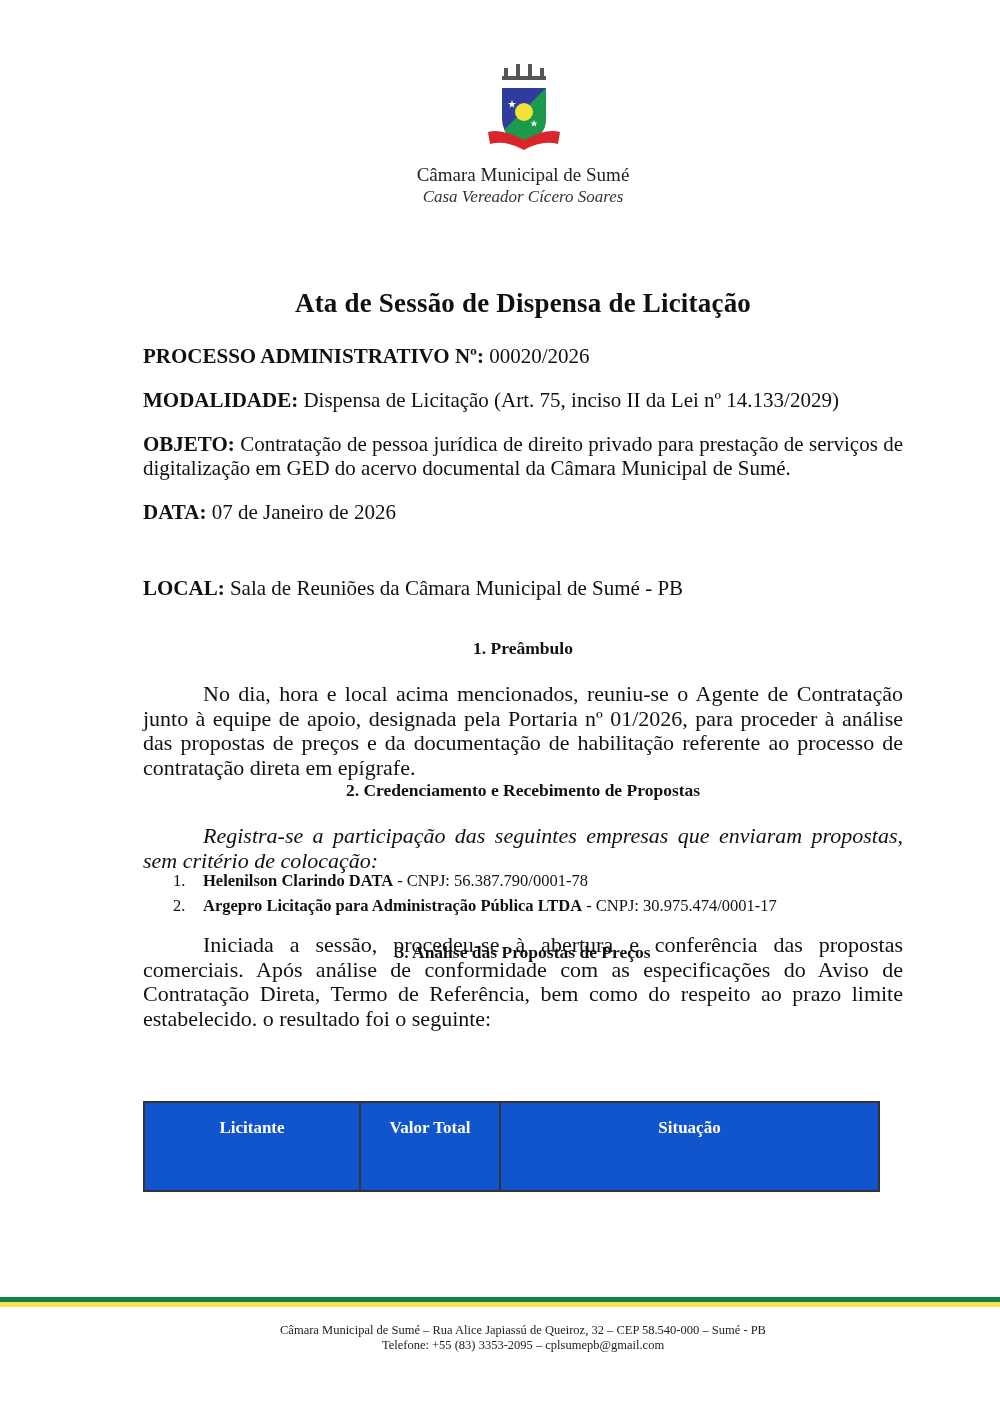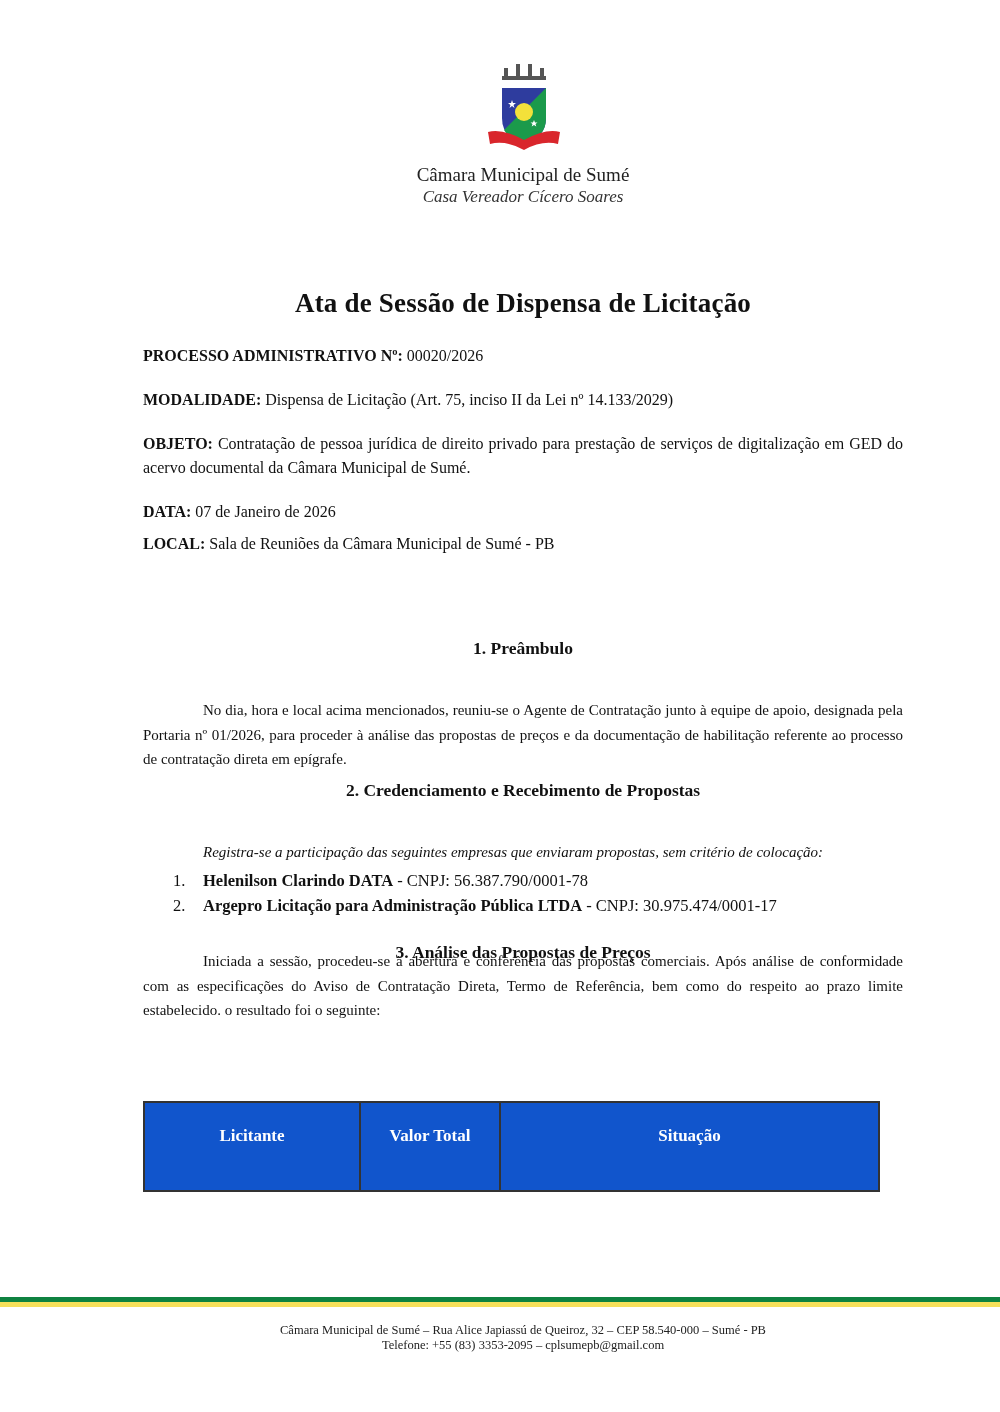--- a/index.html
+++ b/index.html
@@ -4,29 +4,29 @@
   <style>
     html, body { margin: 0; padding: 0; background: #ffffff; }
     body {
       width: 1000px; height: 1412px; position: relative; overflow: hidden;
       font-family: "Liberation Serif", "DejaVu Serif", serif; color: #111;
     }
     .logo { position: absolute; left: 482px; top: 60px; width: 84px; height: 92px; }
     .inst-name { position: absolute; left: 0; width: 1046px; top: 164px; text-align: center; font-size: 19px; color: #222; }
     .inst-sub { position: absolute; left: 0; width: 1046px; top: 187px; text-align: center; font-size: 17px; font-style: italic; color: #333; }
     .doc-title { position: absolute; left: 0; width: 1046px; top: 288px; text-align: center; font-size: 27px; font-weight: bold; letter-spacing: 0.2px; }
-    .field { position: absolute; left: 143px; width: 760px; font-size: 16px; line-height: 24px; text-align: justify; }
+    .field { position: absolute; left: 143px; width: 760px; font-size: 21px; line-height: 24px; text-align: justify; }
     .field b { font-weight: bold; }
     .sec-h { position: absolute; left: 0; width: 1046px; text-align: center; font-size: 17.5px; font-weight: bold; }
-    .para { position: absolute; left: 143px; width: 760px; font-size: 15px; line-height: 24.5px; text-align: justify; text-indent: 60px; margin-top: 16px; }
+    .para { position: absolute; left: 143px; width: 760px; font-size: 22px; line-height: 24.5px; text-align: justify; text-indent: 60px; }
     .list { position: absolute; left: 143px; width: 760px; font-size: 16.5px; line-height: 25px; margin: 0; padding: 0; list-style: none; }
     .list li { position: relative; padding-left: 60px; }
     .list .num { position: absolute; left: 30px; }
     .tbl { position: absolute; left: 143px; top: 1101px; width: 737px; height: 91px; border-collapse: collapse; background: #1155cc; }
-    .tbl th { border: 2px solid #333; color: #fff; font-weight: bold; font-size: 17px; vertical-align: top; padding-top: 23px; text-align: center; }
+    .tbl th { border: 2px solid #333; color: #fff; font-weight: bold; font-size: 17px; vertical-align: top; padding-top: 15px; text-align: center; }
     .stripe-green { position: absolute; left: 0; top: 1297px; width: 1000px; height: 5px; background: #0e8240; }
     .stripe-yellow { position: absolute; left: 0; top: 1302px; width: 1000px; height: 5px; background: #f6e05a; }
     .footer { position: absolute; left: 0; width: 1046px; text-align: center; font-size: 12.5px; color: #222; }
   </style>
 </head>
 <body>
 
 <svg class="logo" viewBox="0 0 84 92">
   <g fill="#555">
     <rect x="22" y="8" width="4" height="10"></rect>
@@ -57,21 +57,21 @@
   <span>Dispensa de Licitação (Art. 75, inciso II da Lei nº 14.133/2029)</span>
 </div>
 <div class="field" style="top:432px;">
   <b>OBJETO:</b>
   <span>Contratação de pessoa jurídica de direito privado para prestação de serviços de digitalização em GED do acervo documental da Câmara Municipal de Sumé.</span>
 </div>
 <div class="field" style="top:500px;">
   <b>DATA:</b>
   <span>07 de Janeiro de 2026</span>
 </div>
-<div class="field" style="top:532px;">
+<div class="field" style="top:576px;">
   <b>LOCAL:</b>
   <span>Sala de Reuniões da Câmara Municipal de Sumé - PB</span>
 </div>
 
 <div class="sec-h" style="top:638px;">1. Preâmbulo</div>
 <div class="para" style="top:682px;">No dia, hora e local acima mencionados, reuniu-se o Agente de Contratação junto à equipe de apoio, designada pela Portaria nº 01/2026, para proceder à análise das propostas de preços e da documentação de habilitação referente ao processo de contratação direta em epígrafe.</div>
 
 <div class="sec-h" style="top:780px;">2. Credenciamento e Recebimento de Propostas</div>
 <div class="para" style="top:824px;font-style:italic;">Registra-se a participação das seguintes empresas que enviaram propostas, sem critério de colocação:</div>
 

